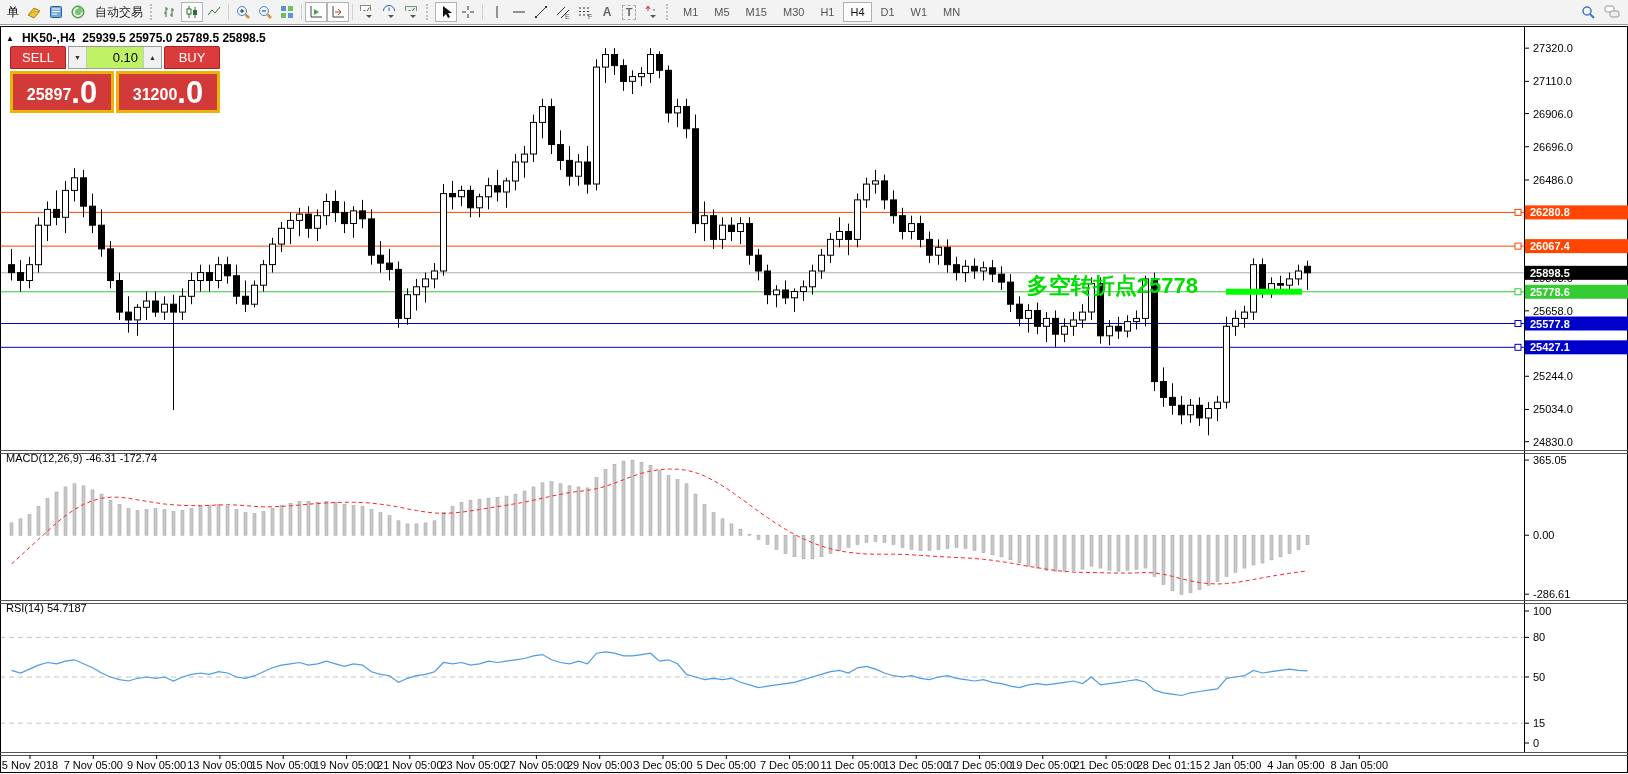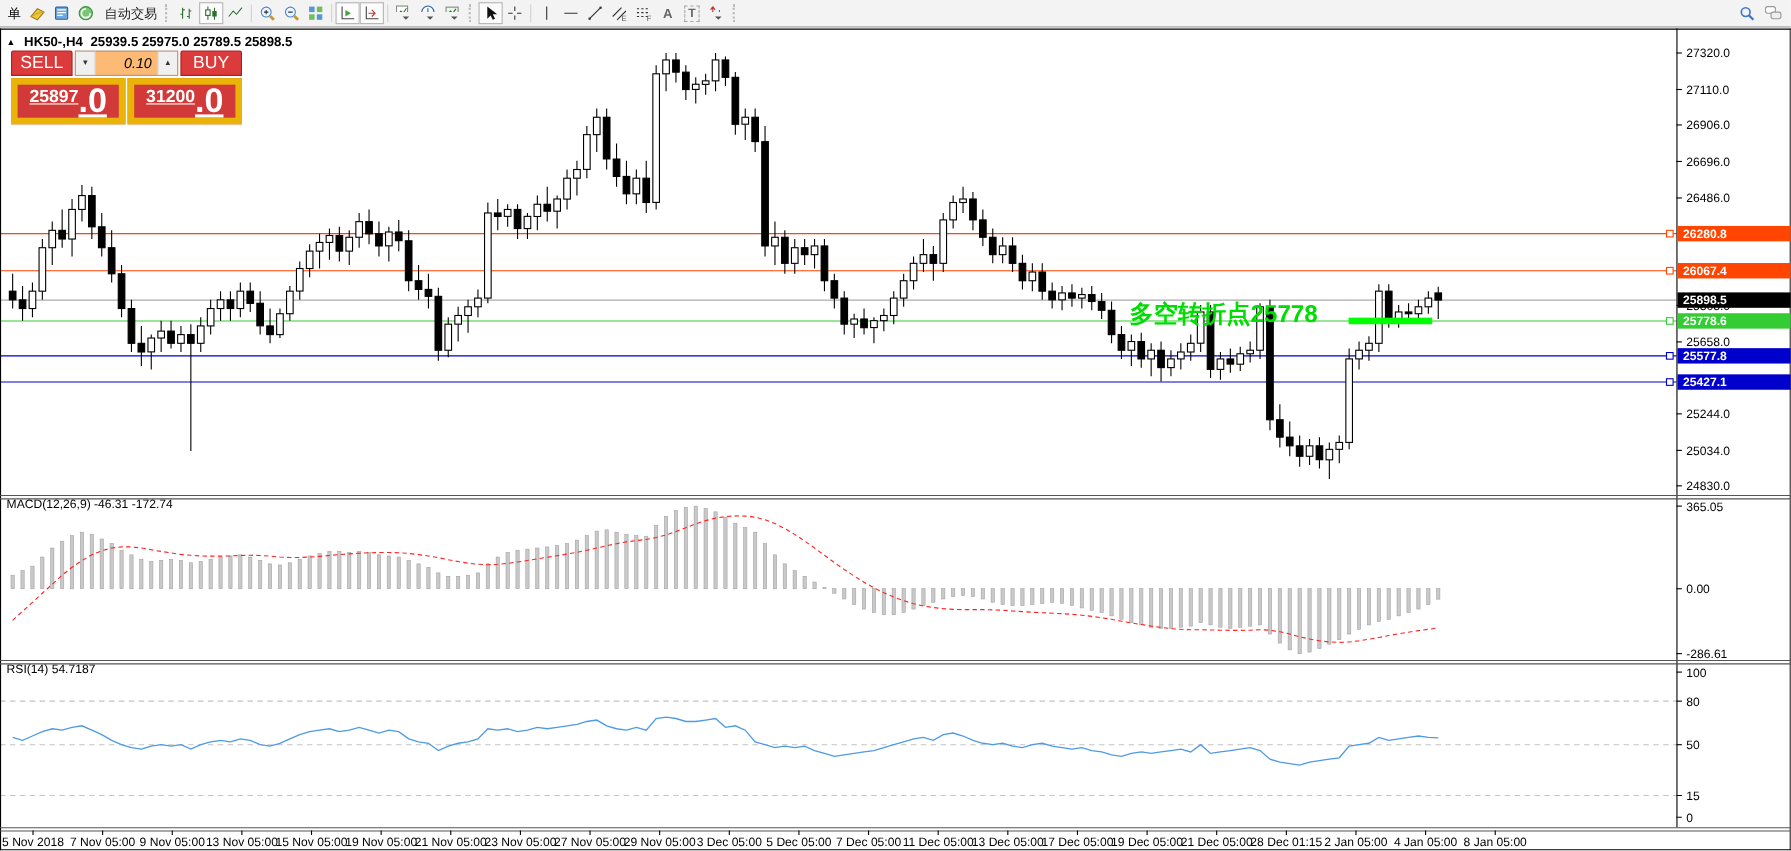--- a/index.html
+++ b/index.html
@@ -15,28 +15,28 @@
   .caret{width:0;height:0;border:3px solid transparent;border-top-color:#555;margin-left:3px;margin-top:4px;}
   .tf-btn{font-size:11px;color:#555;padding:3px 6px;border:1px solid transparent;margin:0 1px;}
   .tf-btn.active{border-color:#b0b0b0;background:#fbfbfb;color:#111;}
   .tb-right{margin-left:auto;display:flex;align-items:center;}
   .glyphA{font-size:12px;color:#666;font-weight:bold;}
   .glyphT{font-size:11px;color:#666;font-weight:bold;border:1px dashed #aaa;padding:0 3px;line-height:13px;}
   .chart-title{position:absolute;top:31px;left:6px;z-index:6;font-size:12px;font-weight:bold;color:#000;display:flex;align-items:center;gap:7px;}
   .collapse{font-size:8px;margin-right:1px;}
   .panel{position:absolute;top:46px;left:10px;width:210px;z-index:6;}
   .panel-row1{display:flex;height:23px;gap:2px;}
-  .sell-btn,.buy-btn{width:56px;background:#dc3b3b;border:1px solid #a82222;color:#fff;font-size:16px;display:flex;align-items:center;justify-content:center;box-sizing:border-box;border-radius:2px 2px 0 0;}
-  .vol-group{display:flex;flex:1;border:1px solid #9c9c9c;background:#fdba74;box-sizing:border-box;font-style:italic;}
+  .sell-btn,.buy-btn{width:56px;background:#dc3b3b;border:1px solid #a82222;color:#fff;font-size:13px;display:flex;align-items:center;justify-content:center;box-sizing:border-box;border-radius:2px 2px 0 0;}
+  .vol-group{display:flex;flex:1;border:1px solid #9c9c9c;background:#bef264;box-sizing:border-box;}
   .step-btn{width:17px;display:flex;align-items:center;justify-content:center;font-size:7px;color:#333;background:#f0f0f0;}
   .step-btn:first-child{border-right:1px solid #c9c9c9;}
   .step-btn:last-child{border-left:1px solid #c9c9c9;}
   .vol-input{flex:1;font-size:13px;color:#000;display:flex;align-items:center;justify-content:flex-end;padding-right:5px;}
   .panel-row2{display:flex;gap:2px;margin-top:2px;}
-  .price-box{width:104px;height:42px;background:#d23939;border:6px solid #eab308;box-sizing:border-box;color:#fff;display:flex;align-items:center;justify-content:center;overflow:hidden;text-decoration:underline;}
+  .price-box{width:104px;height:42px;background:#d23939;border:3px solid #eab308;box-sizing:border-box;color:#fff;display:flex;align-items:flex-end;justify-content:center;overflow:hidden;}
   .price-main{font-size:16px;font-weight:bold;line-height:16px;margin-bottom:7px;}
   .price-frac{font-size:31px;font-weight:bold;line-height:31px;margin-bottom:2px;}
   #chart-svg{position:absolute;top:0;left:0;z-index:1;}
 </style>
 </head>
 <body>
 
 <svg id="chart-svg" width="1628" height="774">
     <g>
       <line x1="0" y1="212.40287334593586" x2="1524" y2="212.40287334593586" stroke="#FF4500" stroke-width="1"></line>
@@ -766,20 +766,31 @@
       <span class="glyphT">T</span>
     </span>
   <span class="tb-btn">
       <svg width="16" height="16">
         <path d="M5 3 v7 M5 3 l-2 3 M5 3 l2 3" stroke="#C33333" fill="none"></path>
         <path d="M11 13 v-7 M11 13 l-2 -3 M11 13 l2 -3" stroke="#3366CC" fill="none"></path>
       </svg>
       <span class="caret"></span>
     </span>
   <span class="tb-grip"></span>
+  <span id="tf-group" style="display:flex;">
+      <span class="tf-btn">M1</span>
+      <span class="tf-btn">M5</span>
+      <span class="tf-btn">M15</span>
+      <span class="tf-btn">M30</span>
+      <span class="tf-btn">H1</span>
+      <span class="tf-btn active">H4</span>
+      <span class="tf-btn">D1</span>
+      <span class="tf-btn">W1</span>
+      <span class="tf-btn">MN</span>
+    </span>
   <span class="tb-right">
     <span class="tb-btn">
         <svg width="18" height="16">
           <circle cx="7" cy="7" r="4" fill="none" stroke="#3C78C8" stroke-width="1.5"></circle>
           <path d="M10 10 l4 4" stroke="#3C78C8" stroke-width="2"></path>
         </svg>
       </span>
     <span class="tb-btn">
         <svg width="18" height="16">
           <rect x="1" y="2" width="9" height="6" rx="2" fill="#fff" stroke="#999"></rect>

